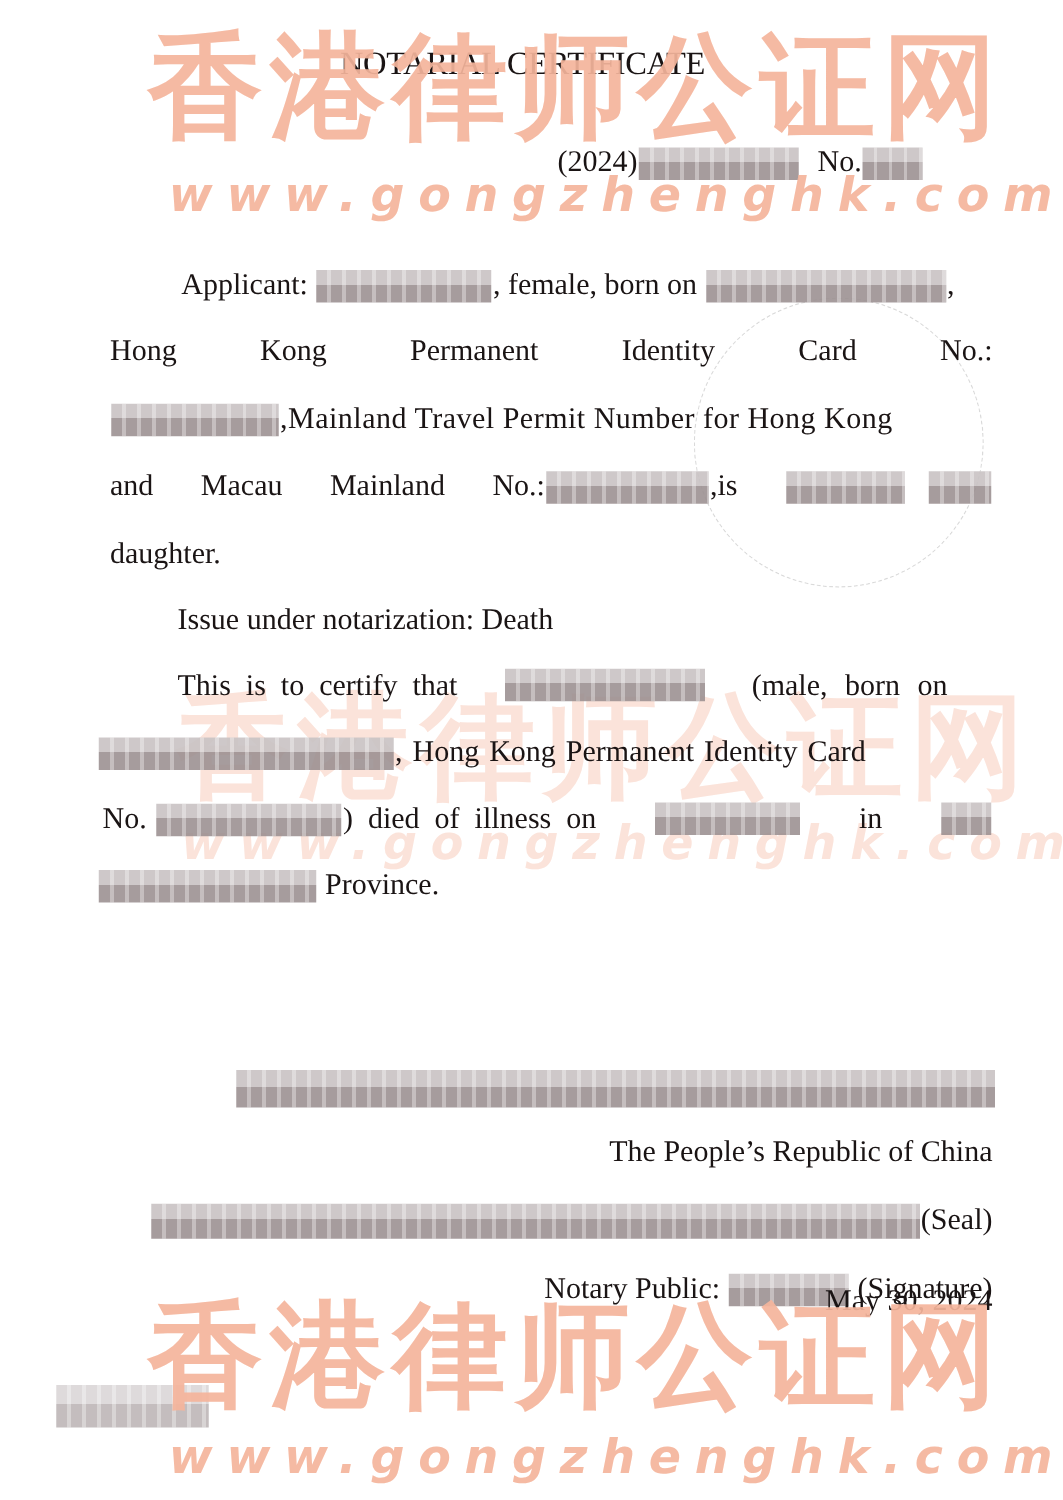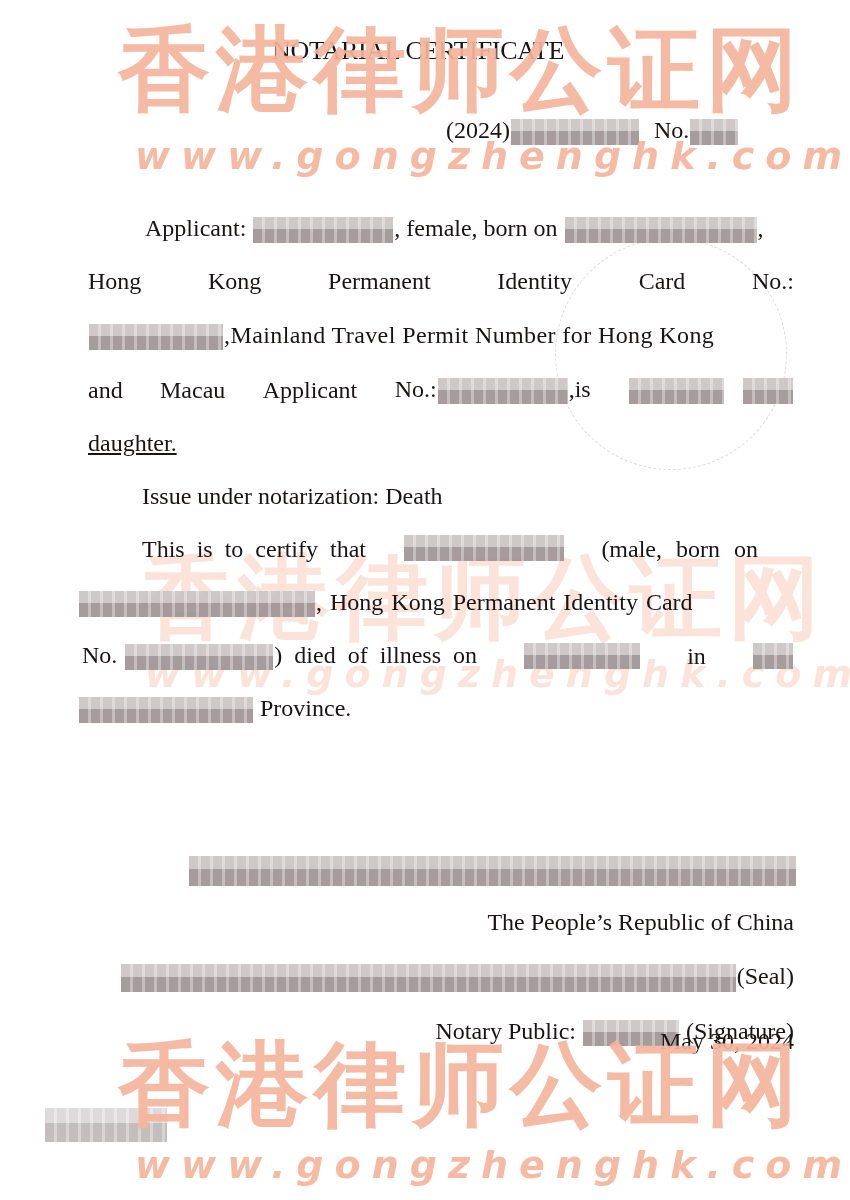--- a/index.html
+++ b/index.html
@@ -75,26 +75,26 @@
       <span>No.:</span>
     </div>
 
     <div class="t" style="left:88px; top:321px;">
       <span class="redact" style="width:134px;"></span><span style="letter-spacing:0.4px;">,Mainland Travel Permit Number for Hong Kong</span>
     </div>
 
     <div class="justify" style="left:88px; top:375px; width:706px; align-items:center;">
       <span>and</span>
       <span>Macau</span>
-      <span>Applicant</span>
+      <span>Mainland</span>
       <span><span>No.:</span><span class="redact" style="width:130px;"></span><span>,is</span></span>
       <span><span class="redact" style="width:95px;"></span><span class="redact" style="width:50px; margin-left:18px;"></span></span>
     </div>
 
-    <div class="t" style="left:88px; top:429px;text-decoration:underline;">daughter.</div>
+    <div class="t" style="left:88px; top:429px;">daughter.</div>
 
     <div class="t" style="left:142px; top:482px;">Issue under notarization: Death</div>
 
     <div class="justify" style="left:142px; top:535px; width:616px; align-items:flex-start;">
       <span style="word-spacing:6px;">This is to certify that</span>
       <span class="redact" style="width:160px;"></span>
       <span style="word-spacing:8px;">(male, born on</span>
     </div>
 
     <div class="t" style="left:78px; top:588px;">

